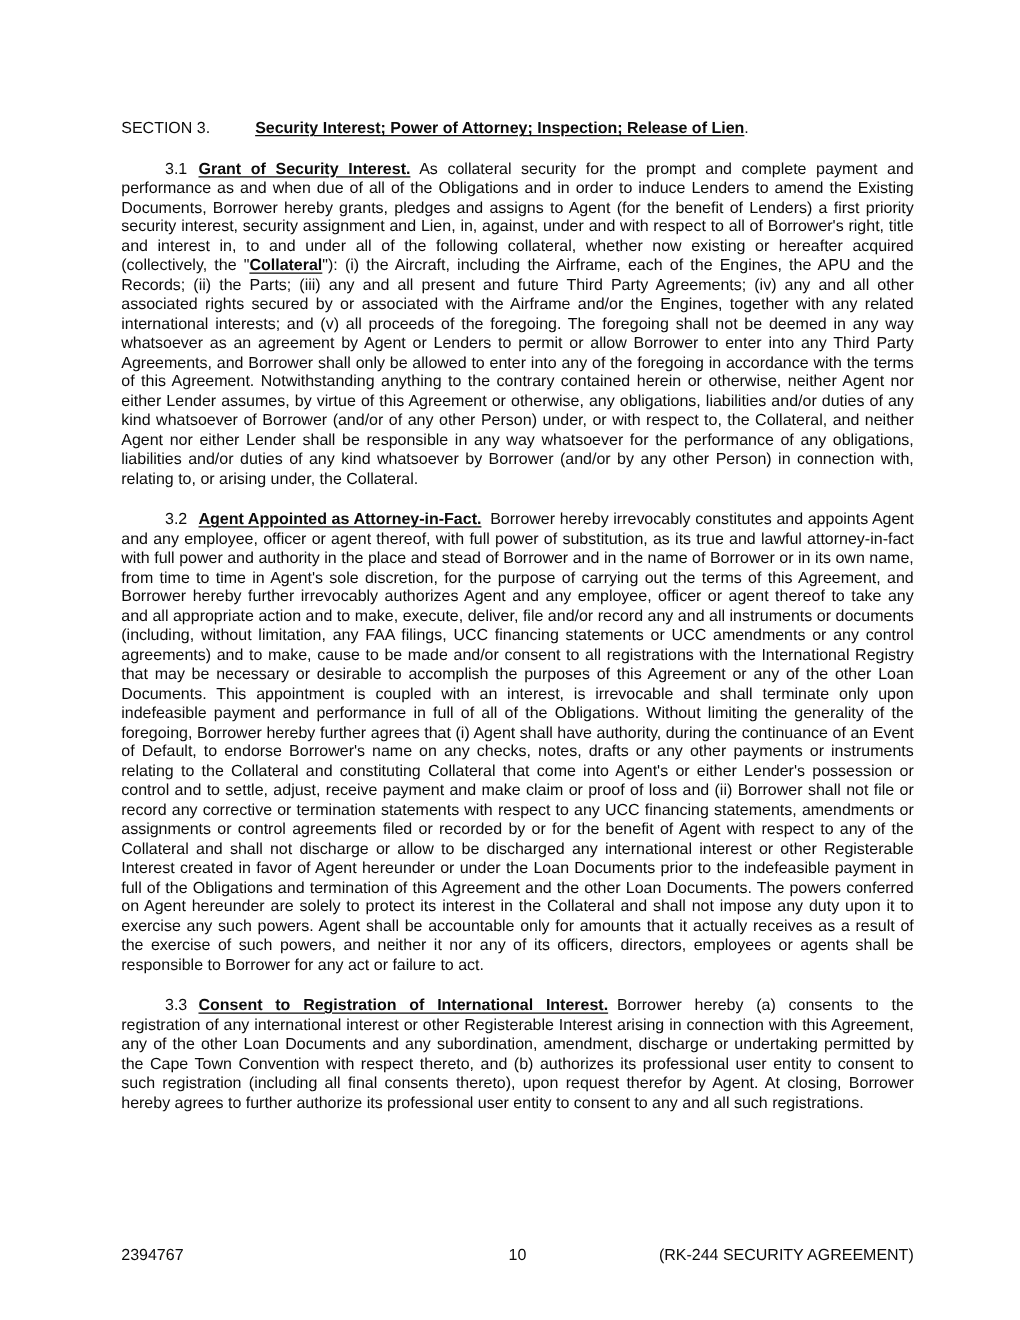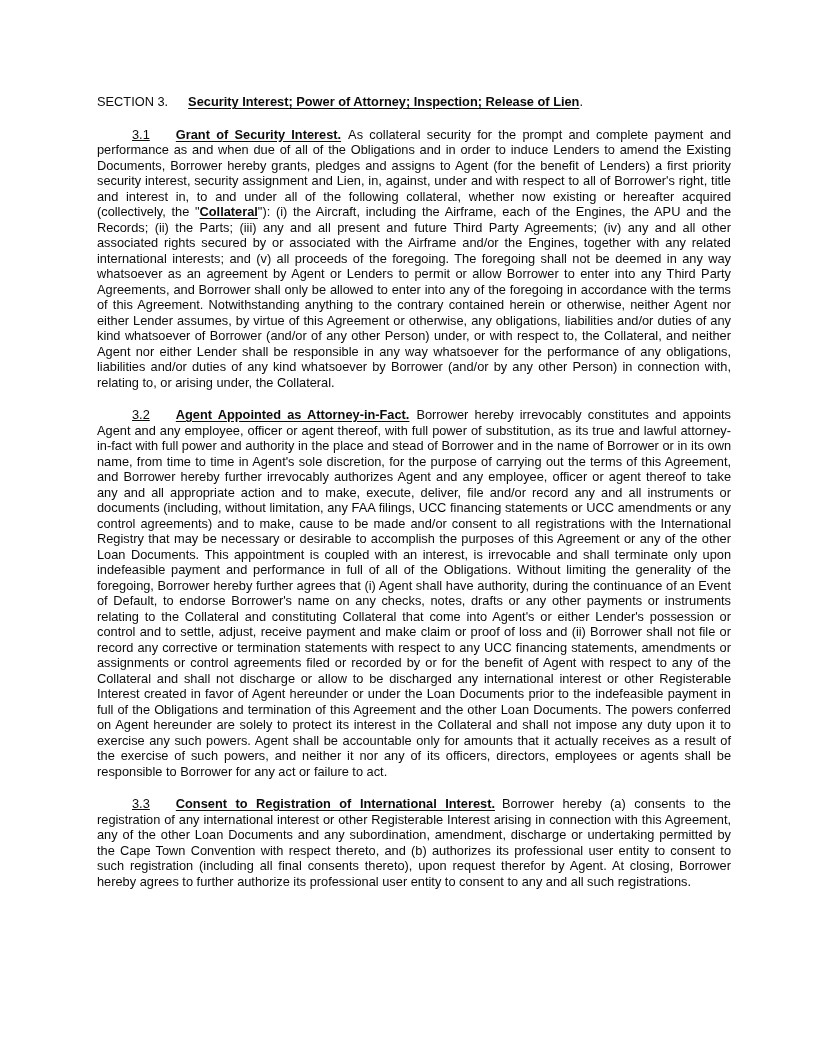--- a/index.html
+++ b/index.html
@@ -12,28 +12,28 @@
     color: #0b0b0b;
     -webkit-font-smoothing: antialiased;
   }
   .page {
     position: absolute; inset: 0;
     padding: 94px 85px 0 97px;
     overflow: hidden;
   }
   .doc-text { font-size: 12.8px; line-height: 15.5px; }
   .section-heading { margin: 0 0 17px 0; }
-  .s-label { margin-right: 20px; }
+  .s-label { margin-right: 36px; }
   .u { text-decoration: underline; text-underline-offset: 2px; font-weight: bold; }
   p.para {
     margin: 0 0 17px 0;
     text-align: justify;
     text-indent: 35px;
   }
-  .p-num { margin-right: 26px; text-decoration: underline; }
+  .p-num { margin-right: 9px; }
   .p-title { margin-right: 7px; }
   .footer {
     position: absolute;
     left: 97px; right: 85px; top: 996px;
     display: flex;
     font-size: 12.8px;
   }
   .f-left  { flex: 1; text-align: left; }
   .f-center{ flex: 1; text-align: center; }
   .f-right { flex: 1; text-align: right; }
@@ -44,14 +44,19 @@
 <div class="page doc-text">
 
   <div class="section-heading"><span class="s-label">SECTION 3.</span><span class="u">Security Interest; Power of Attorney; Inspection; Release of Lien</span><span>.</span></div>
 
   <p class="para"><span class="p-num">3.1</span><span class="p-title u">Grant of Security Interest.</span><span><span>As collateral security for the prompt and complete payment and performance as and when due of all of the Obligations and in order to induce Lenders to amend the Existing Documents, Borrower hereby grants, pledges and assigns to Agent (for the benefit of Lenders) a first priority security interest, security assignment and Lien, in, against, under and with respect to all of Borrower's right, title and interest in, to and under all of the following collateral, whether now existing or hereafter acquired (collectively, the "</span><span class="u">Collateral</span><span>"): (i) the Aircraft, including the Airframe, each of the Engines, the APU and the Records; (ii) the Parts; (iii) any and all present and future Third Party Agreements; (iv) any and all other associated rights secured by or associated with the Airframe and/or the Engines, together with any related international interests; and (v) all proceeds of the foregoing. The foregoing shall not be deemed in any way whatsoever as an agreement by Agent or Lenders to permit or allow Borrower to enter into any Third Party Agreements, and Borrower shall only be allowed to enter into any of the foregoing in accordance with the terms of this Agreement. Notwithstanding anything to the contrary contained herein or otherwise, neither Agent nor either Lender assumes, by virtue of this Agreement or otherwise, any obligations, liabilities and/or duties of any kind whatsoever of Borrower (and/or of any other Person) under, or with respect to, the Collateral, and neither Agent nor either Lender shall be responsible in any way whatsoever for the performance of any obligations, liabilities and/or duties of any kind whatsoever by Borrower (and/or by any other Person) in connection with, relating to, or arising under, the Collateral.</span></span></p>
 
   <p class="para"><span class="p-num">3.2</span><span class="p-title u">Agent Appointed as Attorney-in-Fact.</span><span><span>Borrower hereby irrevocably constitutes and appoints Agent and any employee, officer or agent thereof, with full power of substitution, as its true and lawful attorney-in-fact with full power and authority in the place and stead of Borrower and in the name of Borrower or in its own name, from time to time in Agent's sole discretion, for the purpose of carrying out the terms of this Agreement, and Borrower hereby further irrevocably authorizes Agent and any employee, officer or agent thereof to take any and all appropriate action and to make, execute, deliver, file and/or record any and all instruments or documents (including, without limitation, any FAA filings, UCC financing statements or UCC amendments or any control agreements) and to make, cause to be made and/or consent to all registrations with the International Registry that may be necessary or desirable to accomplish the purposes of this Agreement or any of the other Loan Documents. This appointment is coupled with an interest, is irrevocable and shall terminate only upon indefeasible payment and performance in full of all of the Obligations. Without limiting the generality of the foregoing, Borrower hereby further agrees that (i) Agent shall have authority, during the continuance of an Event of Default, to endorse Borrower's name on any checks, notes, drafts or any other payments or instruments relating to the Collateral and constituting Collateral that come into Agent's or either Lender's possession or control and to settle, adjust, receive payment and make claim or proof of loss and (ii) Borrower shall not file or record any corrective or termination statements with respect to any UCC financing statements, amendments or assignments or control agreements filed or recorded by or for the benefit of Agent with respect to any of the Collateral and shall not discharge or allow to be discharged any international interest or other Registerable Interest created in favor of Agent hereunder or under the Loan Documents prior to the indefeasible payment in full of the Obligations and termination of this Agreement and the other Loan Documents. The powers conferred on Agent hereunder are solely to protect its interest in the Collateral and shall not impose any duty upon it to exercise any such powers. Agent shall be accountable only for amounts that it actually receives as a result of the exercise of such powers, and neither it nor any of its officers, directors, employees or agents shall be responsible to Borrower for any act or failure to act.</span><span class="u"></span><span></span></span></p>
 
   <p class="para"><span class="p-num">3.3</span><span class="p-title u">Consent to Registration of International Interest.</span><span><span>Borrower hereby (a) consents to the registration of any international interest or other Registerable Interest arising in connection with this Agreement, any of the other Loan Documents and any subordination, amendment, discharge or undertaking permitted by the Cape Town Convention with respect thereto, and (b) authorizes its professional user entity to consent to such registration (including all final consents thereto), upon request therefor by Agent. At closing, Borrower hereby agrees to further authorize its professional user entity to consent to any and all such registrations.</span><span class="u"></span><span></span></span></p>
 
+  <div class="footer">
+    <span class="f-left">2394767</span>
+    <span class="f-center">10</span>
+    <span class="f-right">(RK-244 SECURITY AGREEMENT)</span>
+  </div>
 
 </div>
 
 </body></html>

